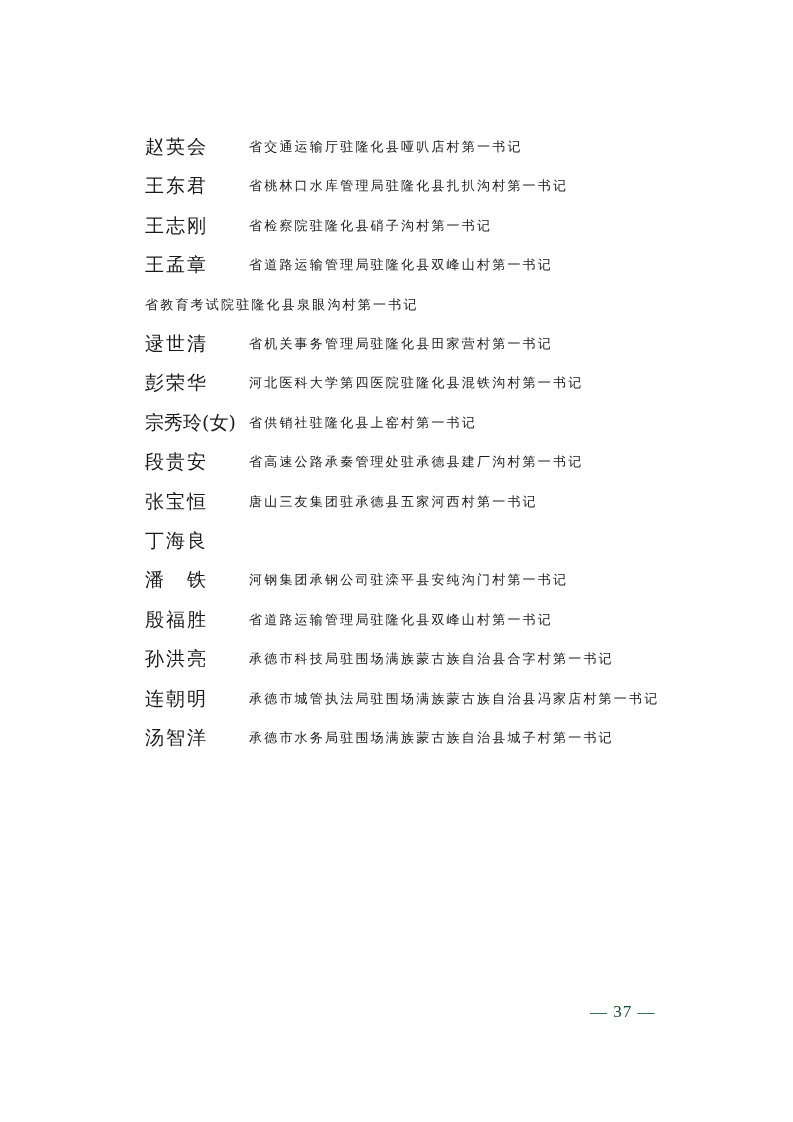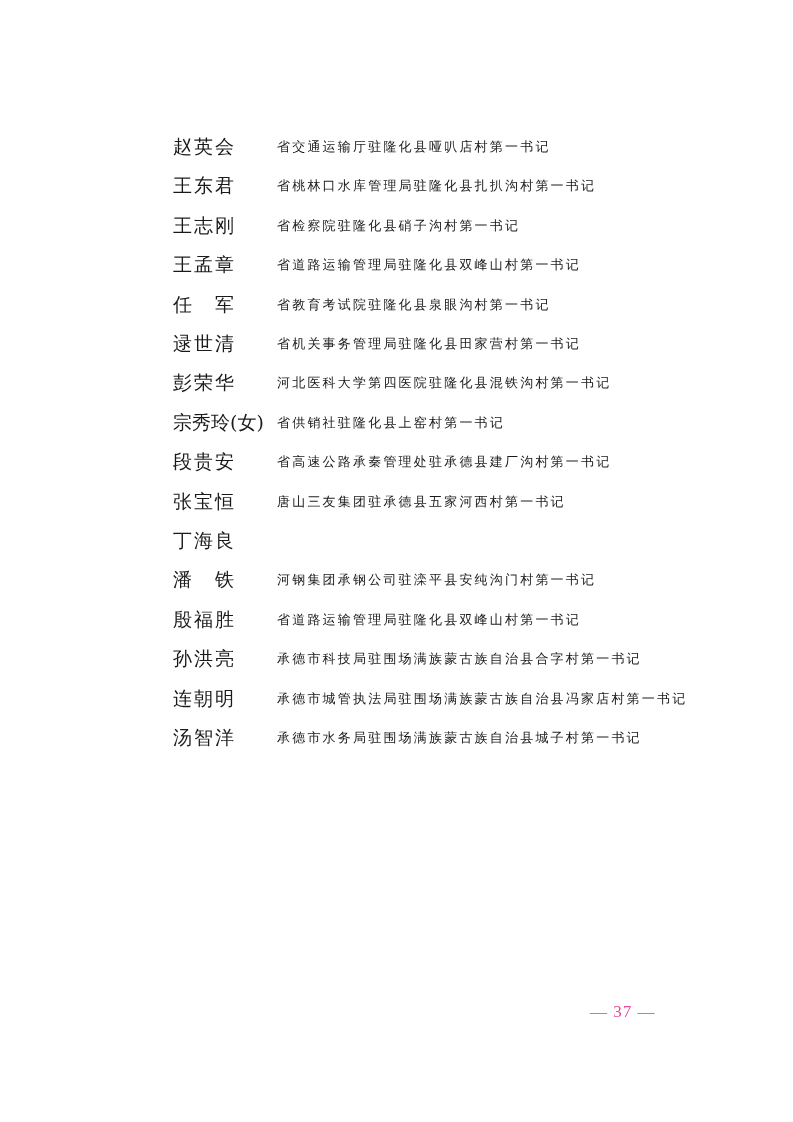--- a/index.html
+++ b/index.html
@@ -1,24 +1,24 @@
 <!DOCTYPE html>
 <html><head>
   <meta charset="utf-8">
   <style>
     html, body { margin: 0; padding: 0; background: #ffffff; }
     body { width: 793px; height: 1122px; position: relative; overflow: hidden;
       font-family: "DejaVu Serif", "Liberation Serif", serif; color: #1a1a1a; }
-    .list { position: absolute; left: 145px; top: 127px; width: 560px; margin-left: 28px; }
+    .list { position: absolute; left: 145px; top: 127px; width: 560px; }
     .entry { display: flex; align-items: flex-start; }
     .name { width: 104px; flex: none; font-size: 19px; line-height: 39.4px; letter-spacing: 2px; white-space: nowrap; }
     .name.wide { letter-spacing: 0; }
     .desc { width: 446px; flex: none; font-size: 13px; line-height: 39.4px; letter-spacing: 2.2px; word-break: break-all; }
     .page-number { position: absolute; left: 590px; top: 1002px; font-size: 17px;
-      font-family: "Liberation Serif", serif; letter-spacing: 1px; color: #ec4899; }
+      font-family: "Liberation Serif", serif; letter-spacing: 1px; color: #14532d; }
   </style>
 </head>
 <body>
 
 <div class="list">
   <div class="entry">
       <span class="name">赵英会</span>
       <span class="desc">省交通运输厅驻隆化县哑叭店村第一书记</span>
     </div>
   <div class="entry">
@@ -27,21 +27,20 @@
     </div>
   <div class="entry">
       <span class="name">王志刚</span>
       <span class="desc">省检察院驻隆化县硝子沟村第一书记</span>
     </div>
   <div class="entry">
       <span class="name">王孟章</span>
       <span class="desc">省道路运输管理局驻隆化县双峰山村第一书记</span>
     </div>
   <div class="entry">
-      <span class="name">任　军</span>
       <span class="desc">省教育考试院驻隆化县泉眼沟村第一书记</span>
     </div>
   <div class="entry">
       <span class="name">逯世清</span>
       <span class="desc">省机关事务管理局驻隆化县田家营村第一书记</span>
     </div>
   <div class="entry">
       <span class="name">彭荣华</span>
       <span class="desc">河北医科大学第四医院驻隆化县混铁沟村第一书记</span>
     </div>

